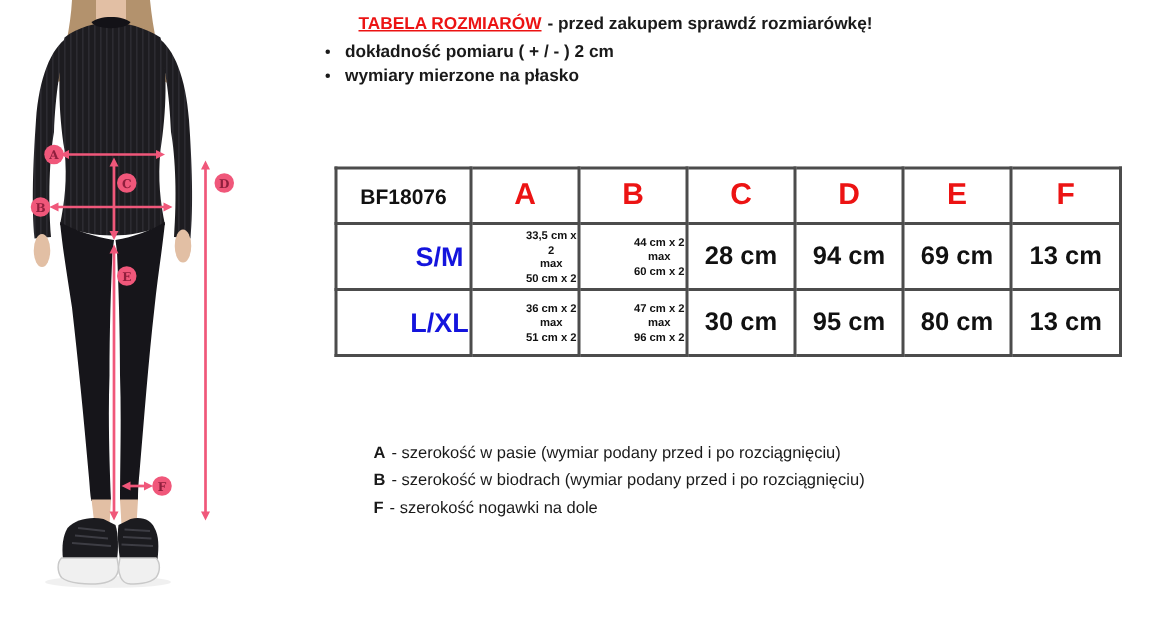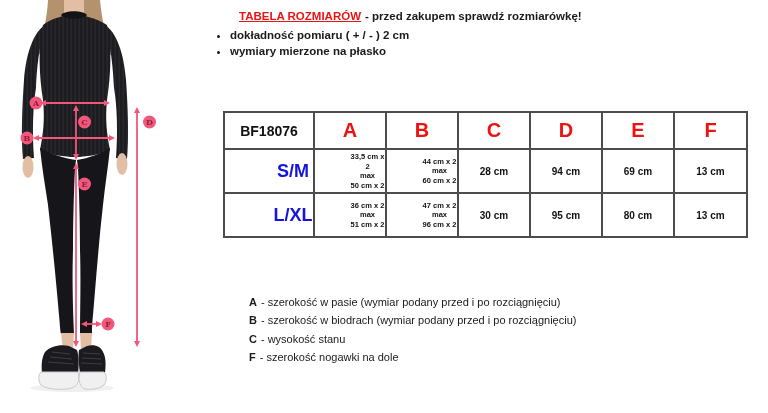--- a/index.html
+++ b/index.html
@@ -19,21 +19,21 @@
     position:absolute;left:223px;top:111px;border-collapse:collapse;table-layout:fixed;
   }
   .size-table td,.size-table th{
     border:2px solid #4c4c4c;text-align:center;vertical-align:middle;padding:0;background:#fff;
   }
   .size-table tr.hdr{height:37px;}
   .size-table tr.row{height:44px;}
   td.code{font-size:14px;font-weight:bold;color:#111;}
   th.letter{font-size:20px;font-weight:bold;color:var(--accent_red,#f50d0d);}
   td.size{font-size:18px;font-weight:bold;color:var(--size_blue,#1414dd);padding-left:48px;}
-  td.val{font-size:10px;font-weight:bold;color:#111;}
+  td.val{font-size:17px;font-weight:bold;color:#111;}
   td.multi div{font-size:7.5px;font-weight:bold;line-height:9.5px;color:#111;padding-left:35px;}
   
   .legend{position:absolute;left:206px;top:293px;margin-left:43px;}
   .legend-row{font-size:11px;line-height:18.4px;white-space:nowrap;}
   .legend-row b{margin-right:4px;}
   
   .figure{position:absolute;left:0;top:0;}
   .marker-line{stroke:var(--marker_pink,#f0577a);stroke-width:1.8;fill:none;}
   .marker-fill{fill:var(--marker_pink,#f0577a);}
   .marker-letter{fill:#8f1f3d;font-family:"DejaVu Serif",serif;font-weight:bold;font-size:8px;text-anchor:middle;}
@@ -178,17 +178,16 @@
       <td class="val">95 cm</td>
       <td class="val">80 cm</td>
       <td class="val">13 cm</td>
     </tr>
   </tbody>
     </table>
 
   <div class="legend">
     <div class="legend-row"><b>A</b><span>- szerokość w pasie (wymiar podany przed i po rozciągnięciu)</span></div>
     <div class="legend-row"><b>B</b><span>- szerokość w biodrach (wymiar podany przed i po rozciągnięciu)</span></div>
-    <div class="legend-row"><b>C</b><span>- wysokość stanu</span></div>
     <div class="legend-row"><b>F</b><span>- szerokość nogawki na dole</span></div>
   </div>
 
 </div>
 
 </body></html>

